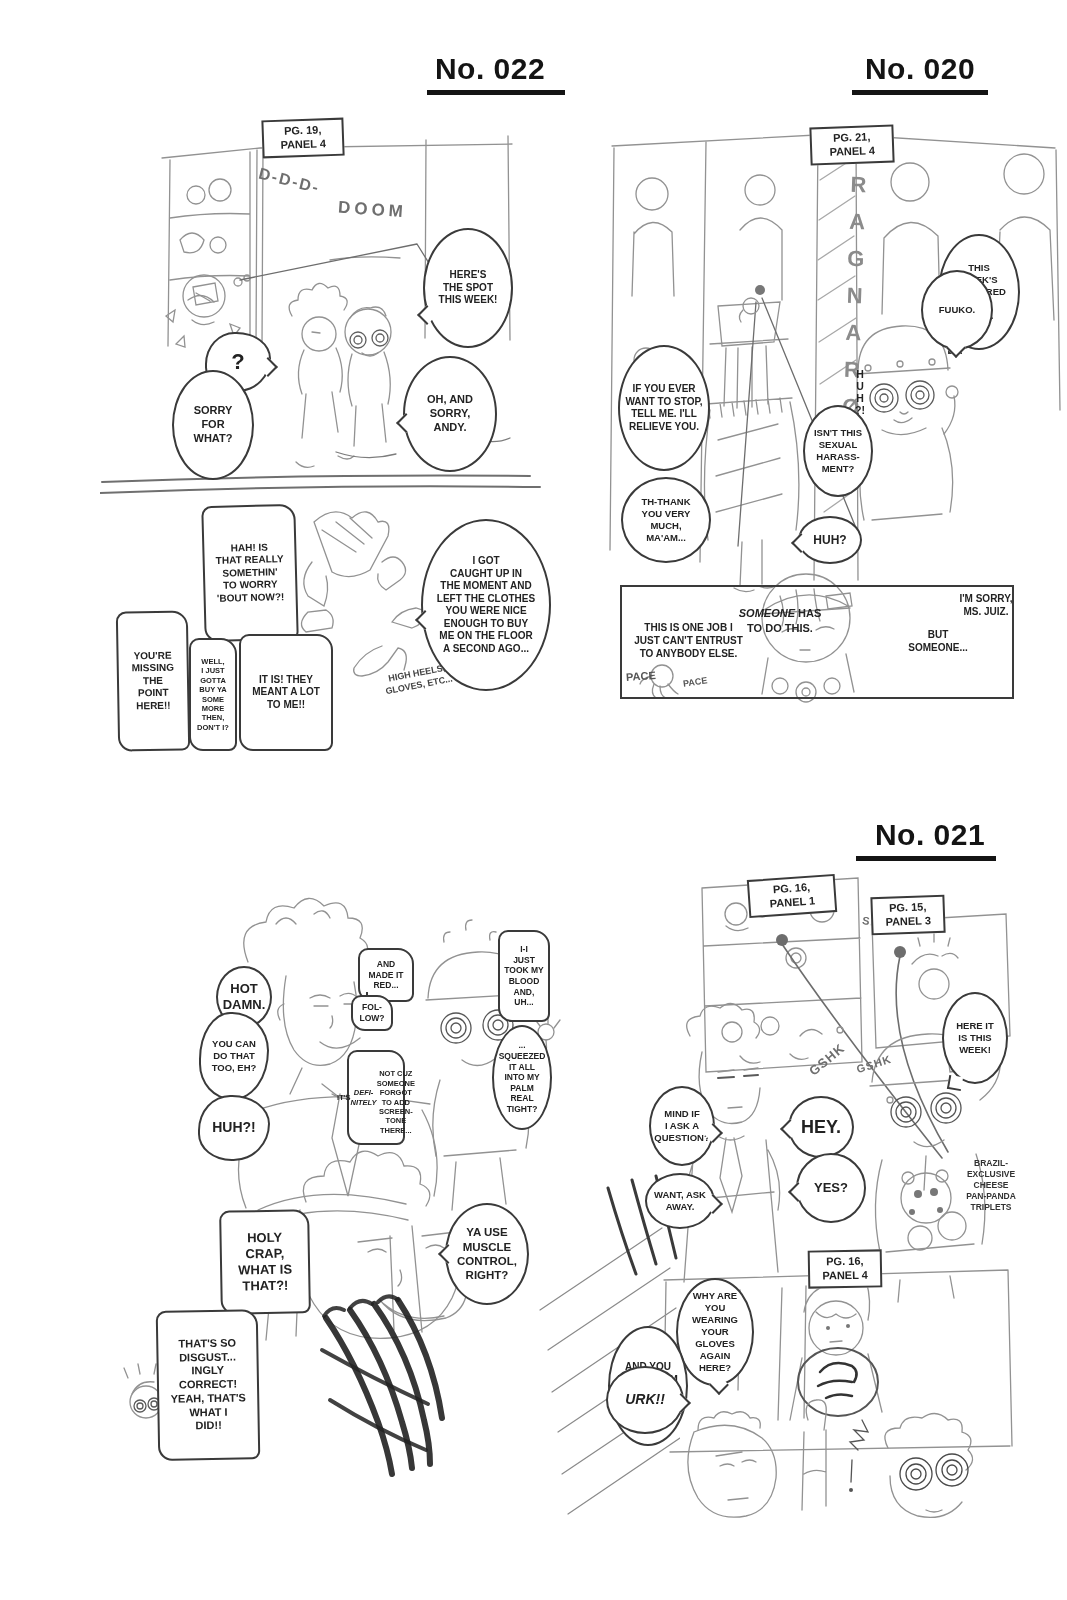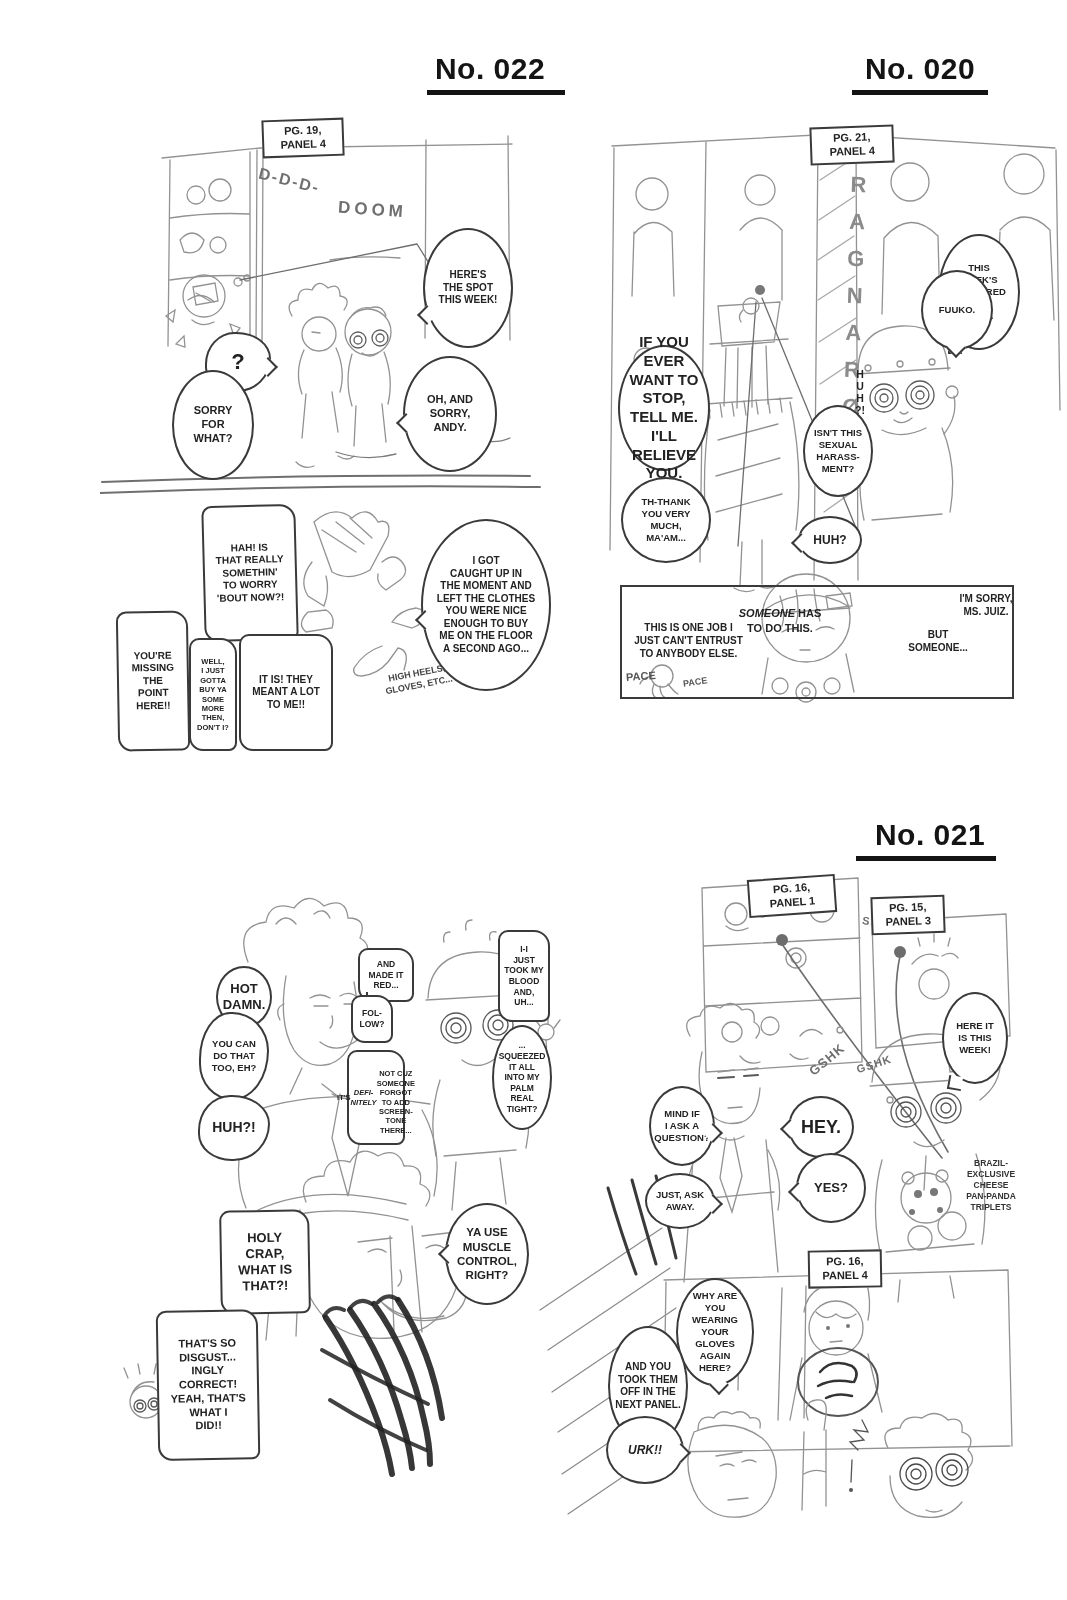--- a/index.html
+++ b/index.html
@@ -242,21 +242,21 @@
 WEEK'S
 CENSORED
 BIT IS
 HERE.</span>
     <i class="tail" style="left:8px;bottom:-6px;transform:rotate(0deg)"></i>
   </div>
   <div class="bubble ellipse" style="left:921px;top:270px;width:72px;height:80px;font-size:9.5px">
     <span>FUUKO.</span>
     <i class="tail" style="left:26px;bottom:-7px;transform:rotate(-45deg)"></i>
   </div>
-  <div class="bubble ellipse" style="left:618px;top:345px;width:92px;height:126px;font-size:15px">
+  <div class="bubble ellipse" style="left:618px;top:345px;width:92px;height:126px;font-size:10px">
     <span>IF YOU EVER
 WANT TO STOP,
 TELL ME. I'LL
 RELIEVE YOU.</span>
   </div>
   <div class="caption" style="left:849px;top:368px;width:22px;font-size:10.5px;line-height:1.15;color:#222">H
 U
 H
 ?!</div>
   <div class="bubble ellipse" style="left:803px;top:405px;width:70px;height:92px;font-size:9.5px">
@@ -350,21 +350,21 @@
     <span>YOU CAN
 DO THAT
 TOO, EH?</span>
   </div>
   <div class="bubble jag" style="left:358px;top:948px;width:56px;height:54px;font-size:8.5px;padding:3px">
     <span>AND
 MADE IT
 RED...</span>
     <i class="tail" style="left:6px;bottom:-6px;transform:rotate(0deg)"></i>
   </div>
-  <div class="bubble jag" style="left:351px;top:995px;width:42px;height:48px;font-size:8.5px;padding:16px">
+  <div class="bubble jag" style="left:351px;top:995px;width:42px;height:36px;font-size:8.5px;padding:16px">
     <span>FOL-
 LOW?</span>
   </div>
   <div class="bubble jag" style="left:498px;top:930px;width:52px;height:92px;font-size:8.5px;padding:3px">
     <span>I-I
 JUST
 TOOK MY
 BLOOD
 AND,
 UH...</span>
@@ -527,21 +527,21 @@
     <span>MIND IF
 I ASK A
 QUESTION?</span>
     <i class="tail" style="right:-7px;top:38px;transform:rotate(-135deg)"></i>
   </div>
   <div class="bubble ellipse" style="left:788px;top:1096px;width:66px;height:62px;font-size:18px">
     <span>HEY.</span>
     <i class="tail" style="left:-7px;top:24px;transform:rotate(45deg)"></i>
   </div>
   <div class="bubble ellipse" style="left:645px;top:1173px;width:70px;height:56px;font-size:9.5px">
-    <span>JUST, ASK
+    <span>WANT, ASK
 AWAY.</span>
     <i class="tail" style="right:-7px;top:22px;transform:rotate(-135deg)"></i>
   </div>
   <div class="bubble ellipse" style="left:796px;top:1153px;width:70px;height:70px;font-size:13px">
     <span>YES?</span>
     <i class="tail" style="left:-7px;top:30px;transform:rotate(45deg)"></i>
   </div>
   <div class="caption" style="left:956px;top:1158px;width:70px;font-size:8.5px;color:#333">BRAZIL-
 EXCLUSIVE
 CHEESE
@@ -556,19 +556,19 @@
 YOUR GLOVES
 AGAIN HERE?</span>
     <i class="tail" style="left:34px;bottom:-8px;transform:rotate(-45deg)"></i>
   </div>
   <div class="bubble ellipse" style="left:608px;top:1326px;width:80px;height:120px;font-size:10px">
     <span>AND YOU
 TOOK THEM
 OFF IN THE
 NEXT PANEL.</span>
   </div>
-  <div class="bubble ellipse" style="left:606px;top:1416px;width:78px;height:68px;font-size:12px;font-style:italic">
+  <div class="bubble ellipse" style="left:606px;top:1366px;width:78px;height:68px;font-size:14px;font-style:italic">
     <span>URK!!</span>
     <i class="tail" style="right:-6px;top:28px;transform:rotate(-135deg)"></i>
   </div>
 
 
 </div>
 
 </body></html>

